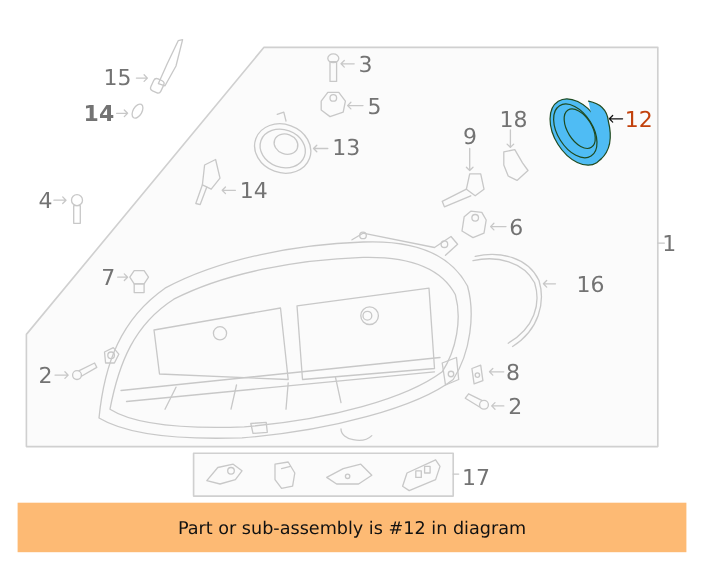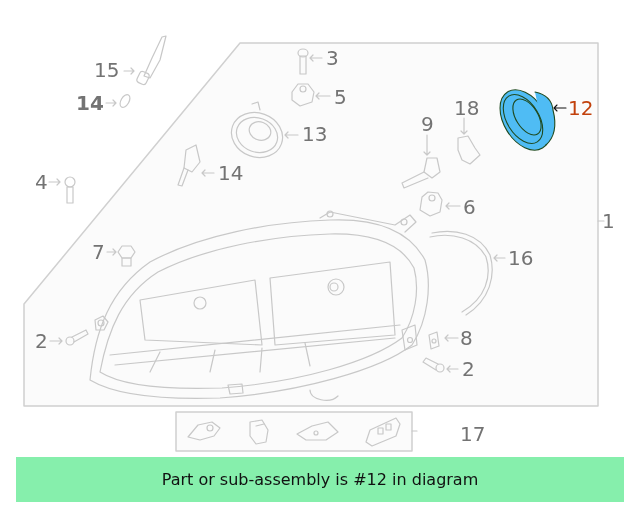--- a/index.html
+++ b/index.html
@@ -1,20 +1,20 @@
 <!DOCTYPE html>
 <html><head>
 <meta charset="utf-8">
 <style>
   html, body { margin:0; padding:0; background:#ffffff; }
   body { width:640px; height:512px; position:relative; overflow:hidden; font-family:"DejaVu Sans", sans-serif; }
   #diagram { position:absolute; left:0; top:0; width:640px; height:512px; }
   .callout { position:absolute; font-family:"DejaVu Sans", sans-serif; font-size:20px; color:#737373; line-height:1; white-space:nowrap; }
   .callout.hl { color:#c2410c; }
-  #banner { position:absolute; left:16px; top:457px; width:608px; height:45px; background:#86efac;
+  #banner { position:absolute; left:16px; top:457px; width:608px; height:45px; background:#fdba74;
             color:#111; font-family:"DejaVu Sans", sans-serif; font-size:16px; line-height:19px;
             text-align:center; display:flex; flex-direction:column; justify-content:center; }
 </style>
 </head>
 <body>
 
 <svg id="diagram" viewBox="0 0 640 512" xmlns="http://www.w3.org/2000/svg">
   <g fill="none" stroke="#c8c8c8" stroke-width="1.2" stroke-linejoin="round" stroke-linecap="round">
 
     <polygon points="240,43 598,43 598,406 24,406 24,304" fill="#fbfbfb" stroke="#d0d0d0" stroke-width="1.5"></polygon>
@@ -167,18 +167,18 @@
 <span class="callout" style="left:463px;top:197px;">6</span>
 <span class="callout" style="left:92px;top:242px;">7</span>
 <span class="callout" style="left:460px;top:328px;">8</span>
 <span class="callout" style="left:421px;top:114px;">9</span>
 <span class="callout" style="left:454px;top:98px;">18</span>
 <span class="callout" style="left:218px;top:163px;">14</span>
 <span class="callout hl" style="left:568px;top:98px;">12</span>
 <span class="callout" style="left:302px;top:124px;">13</span>
 <span class="callout" style="left:76px;top:93px;font-weight:bold;">14</span>
 <span class="callout" style="left:94px;top:60px;">15</span>
-<span class="callout" style="left:508px;top:248px;">16</span>
-<span class="callout" style="left:420px;top:424px;margin-left:40px;">17</span>
+<span class="callout" style="left:524px;top:248px;">16</span>
+<span class="callout" style="left:420px;top:424px;">17</span>
 
 <div id="banner">
   <div>Part or sub-assembly is #12 in diagram</div>
 </div>
 
 </body></html>

